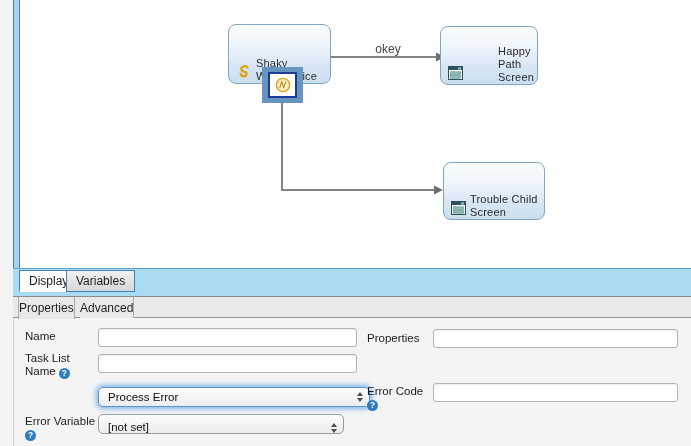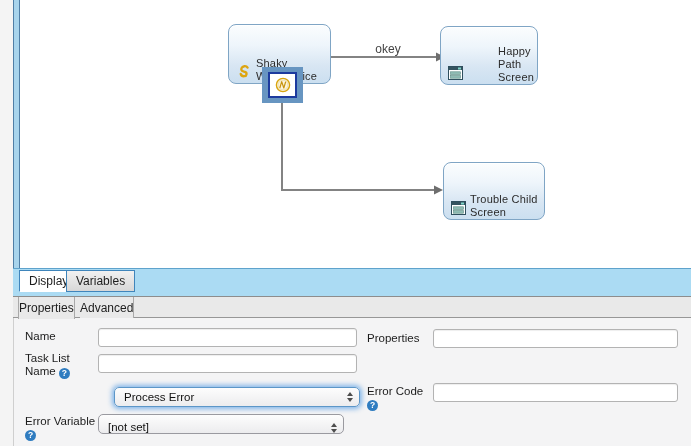--- a/index.html
+++ b/index.html
@@ -154,21 +154,21 @@
   </div>
 
   <div class="form-area">
 
     <span class="fld-label" style="left:11px; top:12px;">Name</span>
     <input class="txt-input" style="left: 84px; top: 10px; width: 259px;" value="">
 
     <span class="fld-label" style="left:11px; top:34px; width:62px;"><span>Task List Name</span> <span class="help-icon">?</span></span>
     <input class="txt-input" style="left: 84px; top: 36px; width: 259px;" value="">
 
-    <div class="sel sel-focus" style="left:100px; top:69px; width:246px;align-items:center;">
+    <div class="sel sel-focus" style="left:84px; top:69px; width:272px;align-items:center;">
       <span class="sel-value">Process Error</span>
       <span class="stepper">
         <span class="arrow-up"></span>
           <span class="arrow-down"></span>
       </span>
     </div>
 
     <span class="fld-label" style="left:11px; top:97px; width:82px;"><span>Error Variable</span><span class="help-icon help-block">?</span></span>
     <div class="sel" style="left:84px; top:96px; width:246px;align-items:flex-end;">
       <span class="sel-value">[not set]</span>

